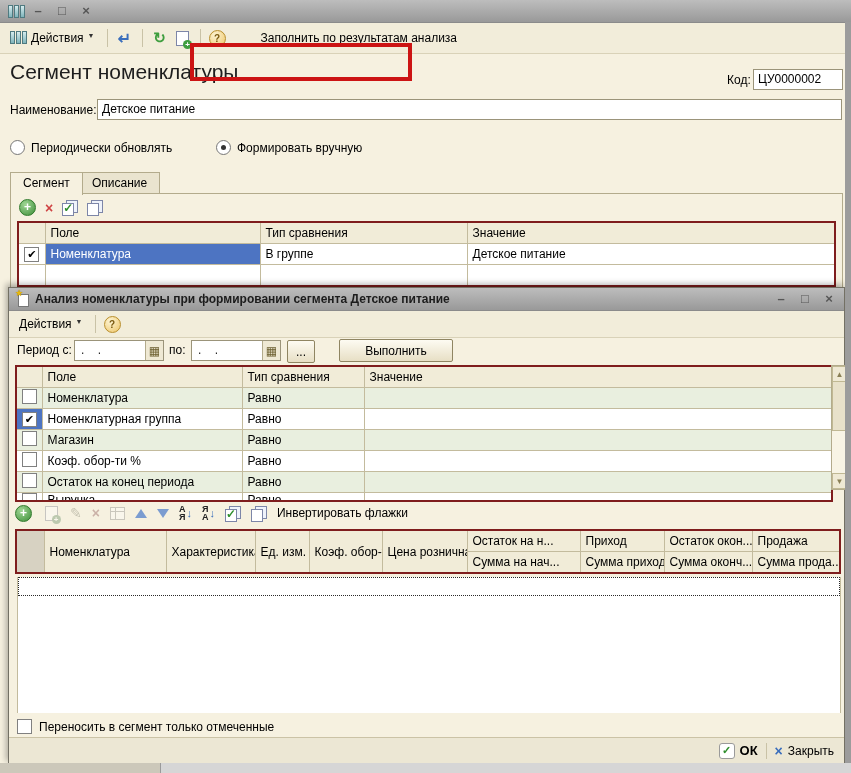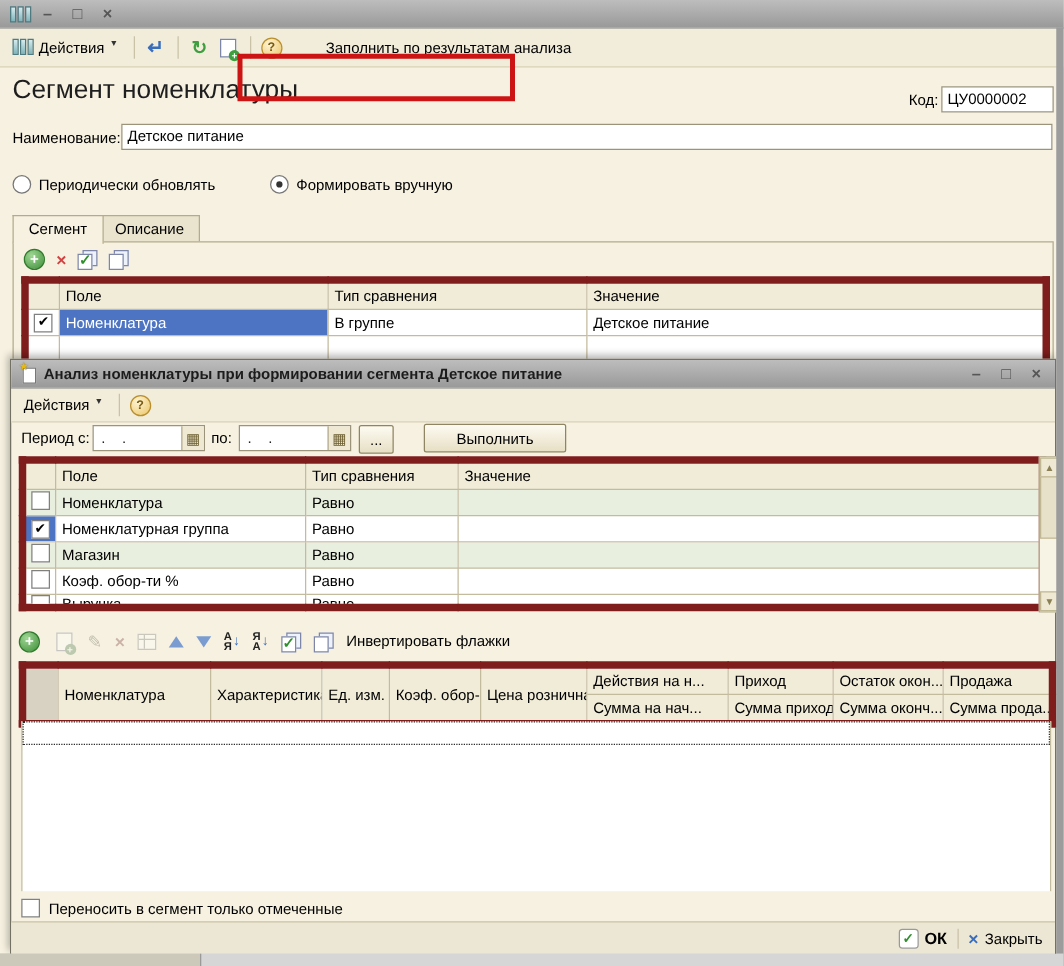--- a/index.html
+++ b/index.html
@@ -65,21 +65,21 @@
   .btn-x{color:#cf4343;font-weight:bold;font-size:14px}
   .stack{position:relative;width:16px;height:15px;display:inline-block}
   .stack .s1{position:absolute;left:4px;top:0;width:10px;height:11px;background:#eef2fa;border:1px solid #7d86a8}
   .stack .s2{position:absolute;left:0;top:3px;width:10px;height:11px;background:#fff;border:1px solid #7d86a8}
   .stack .chk{position:absolute;left:1px;top:1px;color:#2f8f2c;font-size:12px;font-weight:bold;z-index:2}
   
   table.grid{border-collapse:collapse;table-layout:fixed;background:#fff}
   table.grid td,table.grid th{border:1px solid #c3bb9d;padding:1px 5px;font-weight:normal;
     text-align:left;overflow:hidden;white-space:nowrap;height:18px;font-size:12px}
   table.grid th{background:#f1ecd8}
-  table.grid{border:6px solid #7f1d1d}
+  table.grid{border:2px solid #7f1d1d}
   .cellsel{background:#4d74c2;color:#fff}
   .cb{width:13px;height:13px;border:1px solid #808080;background:#fff;display:inline-flex;
     align-items:center;justify-content:center;font-size:11px;line-height:11px;flex:none;color:#000}
   .cbcell{text-align:center !important;padding:1px 2px !important}
   .rowg{background:#e9efdf}
   .cbsel{background:#4d74c2}
   .partial td{height:7px !important;line-height:14px;padding-top:0 !important;padding-bottom:0 !important}
   .partial .inner{height:7px;overflow:hidden;display:block}
   
   .vscroll{position:absolute;width:15px;background:#f8f4e5;border:1px solid #b3ab8c}
@@ -310,20 +310,26 @@
       <td>Магазин</td>
       <td>Равно</td>
       <td></td>
     </tr>
     <tr>
       <td class="cbcell"><span class="cb"></span></td>
       <td>Коэф. обор-ти %</td>
       <td>Равно</td>
       <td></td>
     </tr>
+    <tr class="rowg">
+      <td class="cbcell"><span class="cb"></span></td>
+      <td>Остаток на конец периода</td>
+      <td>Равно</td>
+      <td></td>
+    </tr>
     <tr class="partial">
       <td class="cbcell">
             <span class="inner"><span class="cb"></span></span>
           </td>
       <td>
             <span class="inner">Выручка</span>
           </td>
       <td>
             <span class="inner">Равно</span>
           </td>
@@ -392,21 +398,21 @@
           <col style="width:88px">
       </colgroup>
       <tbody>
           <tr>
         <th rowspan="2" class="selcol"></th>
         <th rowspan="2">Номенклатура</th>
         <th rowspan="2">Характеристика</th>
         <th rowspan="2">Ед. изм.</th>
         <th rowspan="2">Коэф. обор-ти %</th>
         <th rowspan="2">Цена розничная</th>
-        <th>Действия на н...</th>
+        <th>Остаток на н...</th>
         <th>Приход</th>
         <th>Остаток окон...</th>
         <th>Продажа</th>
       </tr>
       <tr>
         <th>Сумма на нач...</th>
         <th>Сумма прихода</th>
         <th>Сумма оконч...</th>
         <th>Сумма прода...</th>
       </tr>

